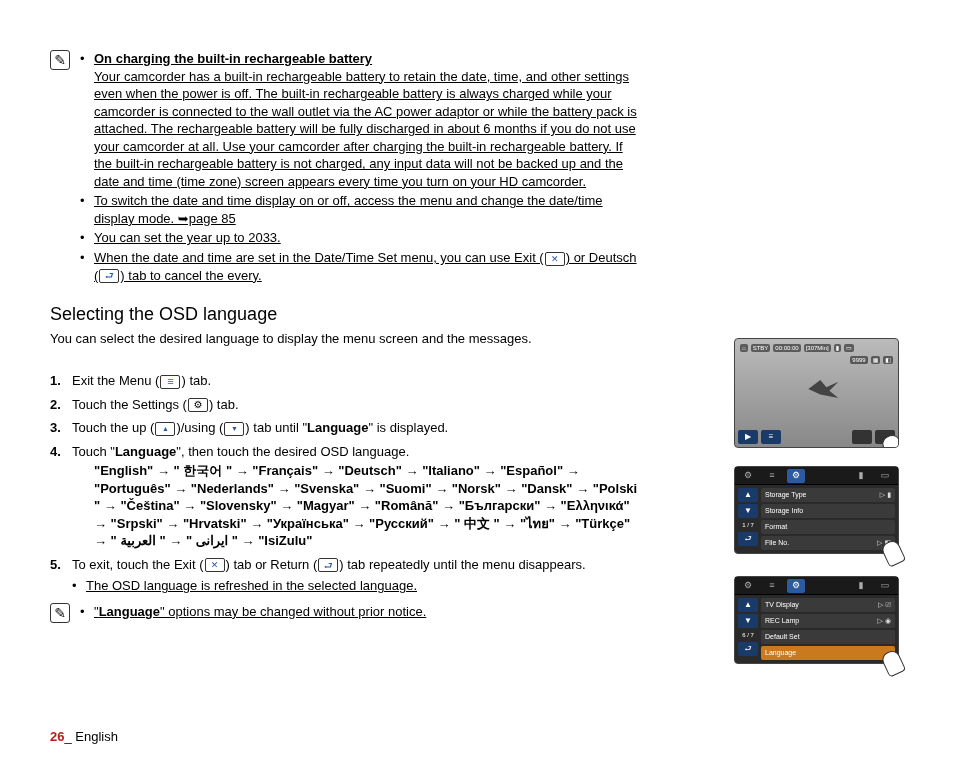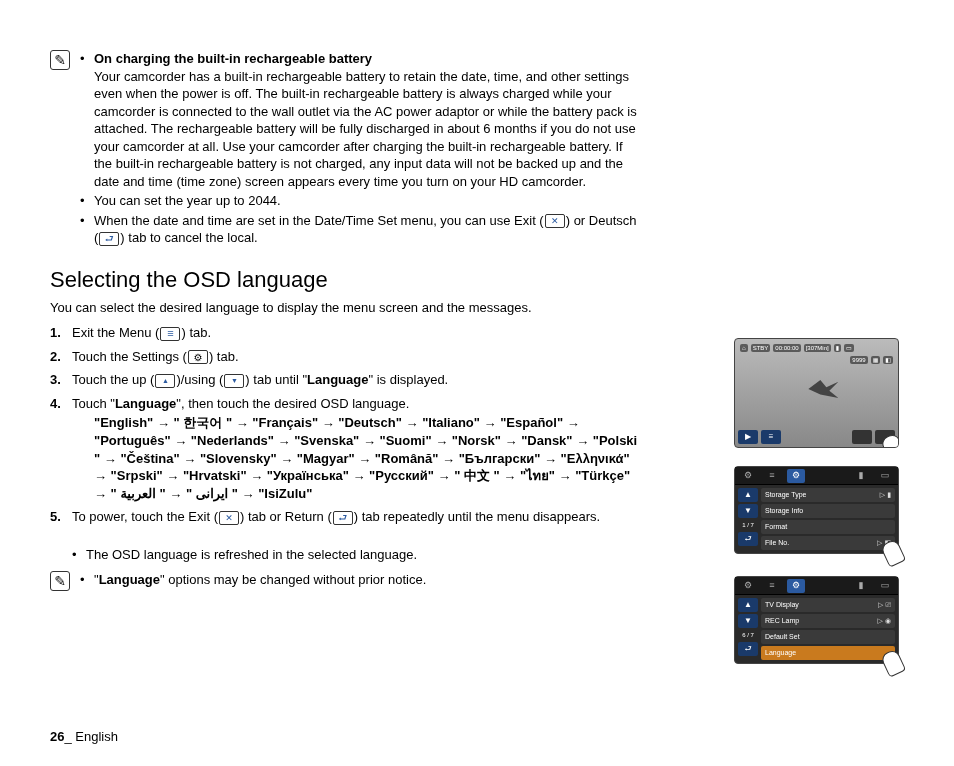--- a/index.html
+++ b/index.html
@@ -2,38 +2,38 @@
 <html><head>
 <meta charset="utf-8">
 <style>
   * { box-sizing: border-box; margin: 0; padding: 0; }
   body { font-family: Arial, Helvetica, sans-serif; font-size: 13px; color: #000; background: #fff; width: 954px; height: 766px; position: relative; padding: 50px 30px 20px 50px; line-height: 1.35; }
   .content { width: 590px; float: left; }
   .sidebar { position: absolute; right: 40px; top: 338px; width: 180px; }
   .note-row { display: flex; align-items: flex-start; gap: 10px; margin-bottom: 4px; }
   .note-icon { width: 20px; height: 20px; border: 1px solid #333; border-radius: 3px; display: flex; align-items: center; justify-content: center; flex-shrink: 0; font-size: 14px; }
   ul.bullets { list-style: none; padding-left: 28px; }
-  ul.bullets > li { position: relative; padding-left: 14px; margin-bottom: 2px; }
+  ul.bullets > li { position: relative; padding-left: 14px; margin-bottom: 2px; text-decoration: underline; }
   ul.bullets > li::before { content: "•"; position: absolute; left: 0; top: 0; }
   .bold { font-weight: bold; }
-  h2.sect { font-size: 22px; font-weight: normal; margin: 16px 0 4px 0; }
-  .intro { margin-bottom: 8px; }
+  h2.sect { font-size: 18px; font-weight: normal; margin: 16px 0 4px 0; }
+  .intro { margin-bottom: 24px; }
   ol.steps { list-style: none; counter-reset: step; padding-left: 0; }
   ol.steps > li { counter-increment: step; position: relative; padding-left: 22px; margin-bottom: 6px; }
   ol.steps > li::before { content: counter(step) "."; position: absolute; left: 0; font-weight: bold; }
   .lang-block { padding-left: 22px; margin-top: 2px; }
   .tabicon { display: inline-flex; width: 20px; height: 14px; border: 1px solid #333; border-radius: 2px; vertical-align: middle; align-items: center; justify-content: center; font-size: 9px; background: #fff; margin: 0 1px; }
   .tabicon.menu::before { content: "≡"; color: #2b5aa0; font-size: 11px; }
   .tabicon.gear::before { content: "⚙"; font-size: 10px; }
   .tabicon.up::before { content: "▲"; color: #2b5aa0; font-size: 7px; }
   .tabicon.down::before { content: "▼"; color: #2b5aa0; font-size: 7px; }
   .tabicon.exit::before { content: "✕"; color: #2b5aa0; font-size: 9px; }
   .tabicon.return::before { content: "⮐"; color: #2b5aa0; font-size: 10px; }
   .pagef { position: absolute; bottom: 20px; left: 50px; font-size: 13px; }
-  .pagef .pn { color: #000000; font-weight: bold; }
+  .pagef .pn { color: #b91c1c; font-weight: bold; }
   
   .screen { width: 165px; border: 1px solid #444; border-radius: 4px; background: #2a2a2a; margin-bottom: 18px; position: relative; padding: 3px; }
   .screen.photo { height: 110px; background: linear-gradient(#bbb,#888); overflow: hidden; }
   .bird { position: absolute; left: 45%; top: 38%; width: 30px; height: 18px; background: #444; clip-path: polygon(0 50%, 40% 0, 60% 40%, 100% 10%, 70% 60%, 100% 100%, 40% 80%); }
   .topbar { display: flex; gap: 3px; padding: 2px; font-size: 6px; color: #fff; align-items: center; }
   .chip { background: rgba(0,0,0,.5); border-radius: 2px; padding: 0 2px; font-size: 6px; color: #fff; }
   .bottomrow { position: absolute; bottom: 3px; left: 3px; right: 3px; display: flex; justify-content: space-between; }
   .sbtn { width: 20px; height: 14px; background: #1a3a6a; border-radius: 2px; display: flex; align-items: center; justify-content: center; color: #fff; font-size: 8px; }
   .schip { width: 20px; height: 14px; background: #333; border-radius: 2px; }
   .finger { position: absolute; right: -8px; bottom: -10px; width: 28px; height: 24px; }
@@ -58,23 +58,24 @@
 <div class="content">
 
   <div class="note-row">
     <div class="note-icon">✎</div>
     <div style="flex:1">
       <ul class="bullets" style="padding-left:0">
         <li>
           <span class="bold">On charging the built-in rechargeable battery</span><br>
           <span>Your camcorder has a built-in rechargeable battery to retain the date, time, and other settings even when the power is off. The built-in rechargeable battery is always charged while your camcorder is connected to the wall outlet via the AC power adaptor or while the battery pack is attached. The rechargeable battery will be fully discharged in about 6 months if you do not use your camcorder at all. Use your camcorder after charging the built-in rechargeable battery. If the built-in rechargeable battery is not charged, any input data will not be backed up and the date and time (time zone) screen appears every time you turn on your HD camcorder.</span>
         </li>
-        <li>You can set the year up to 2044.</li>
+        <li>To switch the date and time display on or off, access the menu and change the date/time display mode. ➥page 85</li>
+        <li>You can set the year up to 2033.</li>
         <li>
-          <span>When the date and time are set in the Date/Time Set menu, you can use Exit (</span><span class="tabicon exit"></span><span>) or Deutsch (</span><span class="tabicon return"></span><span>) tab to cancel the local.</span>
+          <span>When the date and time are set in the Date/Time Set menu, you can use Exit (</span><span class="tabicon exit"></span><span>) or Deutsch (</span><span class="tabicon return"></span><span>) tab to cancel the every.</span>
         </li>
       </ul>
     </div>
   </div>
 
   <h2 class="sect">Selecting the OSD language</h2>
   <p class="intro">You can select the desired language to display the menu screen and the messages.</p>
 
   <ol class="steps">
     <li>
@@ -84,22 +85,22 @@
       <span>Touch the Settings (</span><span class="tabicon gear"></span><span>) tab.</span>
     </li>
     <li>
       <span>Touch the up (</span><span class="tabicon up"></span><span>)/using (</span><span class="tabicon down"></span><span>) tab until "</span><span class="bold">Language</span><span>" is displayed.</span>
     </li>
     <li>
       <span>Touch "</span><span class="bold">Language</span><span>", then touch the desired OSD language.</span>
       <div class="lang-block bold">"English" → " 한국어 " → "Français" → "Deutsch" → "Italiano" → "Español" → "Português" → "Nederlands" → "Svenska" → "Suomi" → "Norsk" → "Dansk" → "Polski " → "Čeština" → "Slovensky" → "Magyar" → "Română" → "Български" → "Ελληνικά" → "Srpski" → "Hrvatski" → "Українська" → "Русский" → " 中文 " → "ไทย" → "Türkçe" → " ایرانی " → " العربية " → "IsiZulu"</div>
     </li>
     <li>
-      <span>To power, touch the Exit (</span><span class="tabicon exit"></span><span>) tab or Return (</span><span class="tabicon return"></span><span>) tab repeatedly until the menu disappears.</span>
-      <ul class="bullets" style="padding-left:0; margin-top:20px;">
+      <span>To exit, touch the Exit (</span><span class="tabicon exit"></span><span>) tab or Return (</span><span class="tabicon return"></span><span>) tab repeatedly until the menu disappears.</span>
+      <ul class="bullets" style="padding-left:0; margin-top:4px;">
         <li>The OSD language is refreshed in the selected language.</li>
       </ul>
     </li>
   </ol>
 
   <div class="note-row bottom">
     <div class="note-icon">✎</div>
     <div style="flex:1">
       <ul class="bullets" style="padding-left:0">
         <li>

